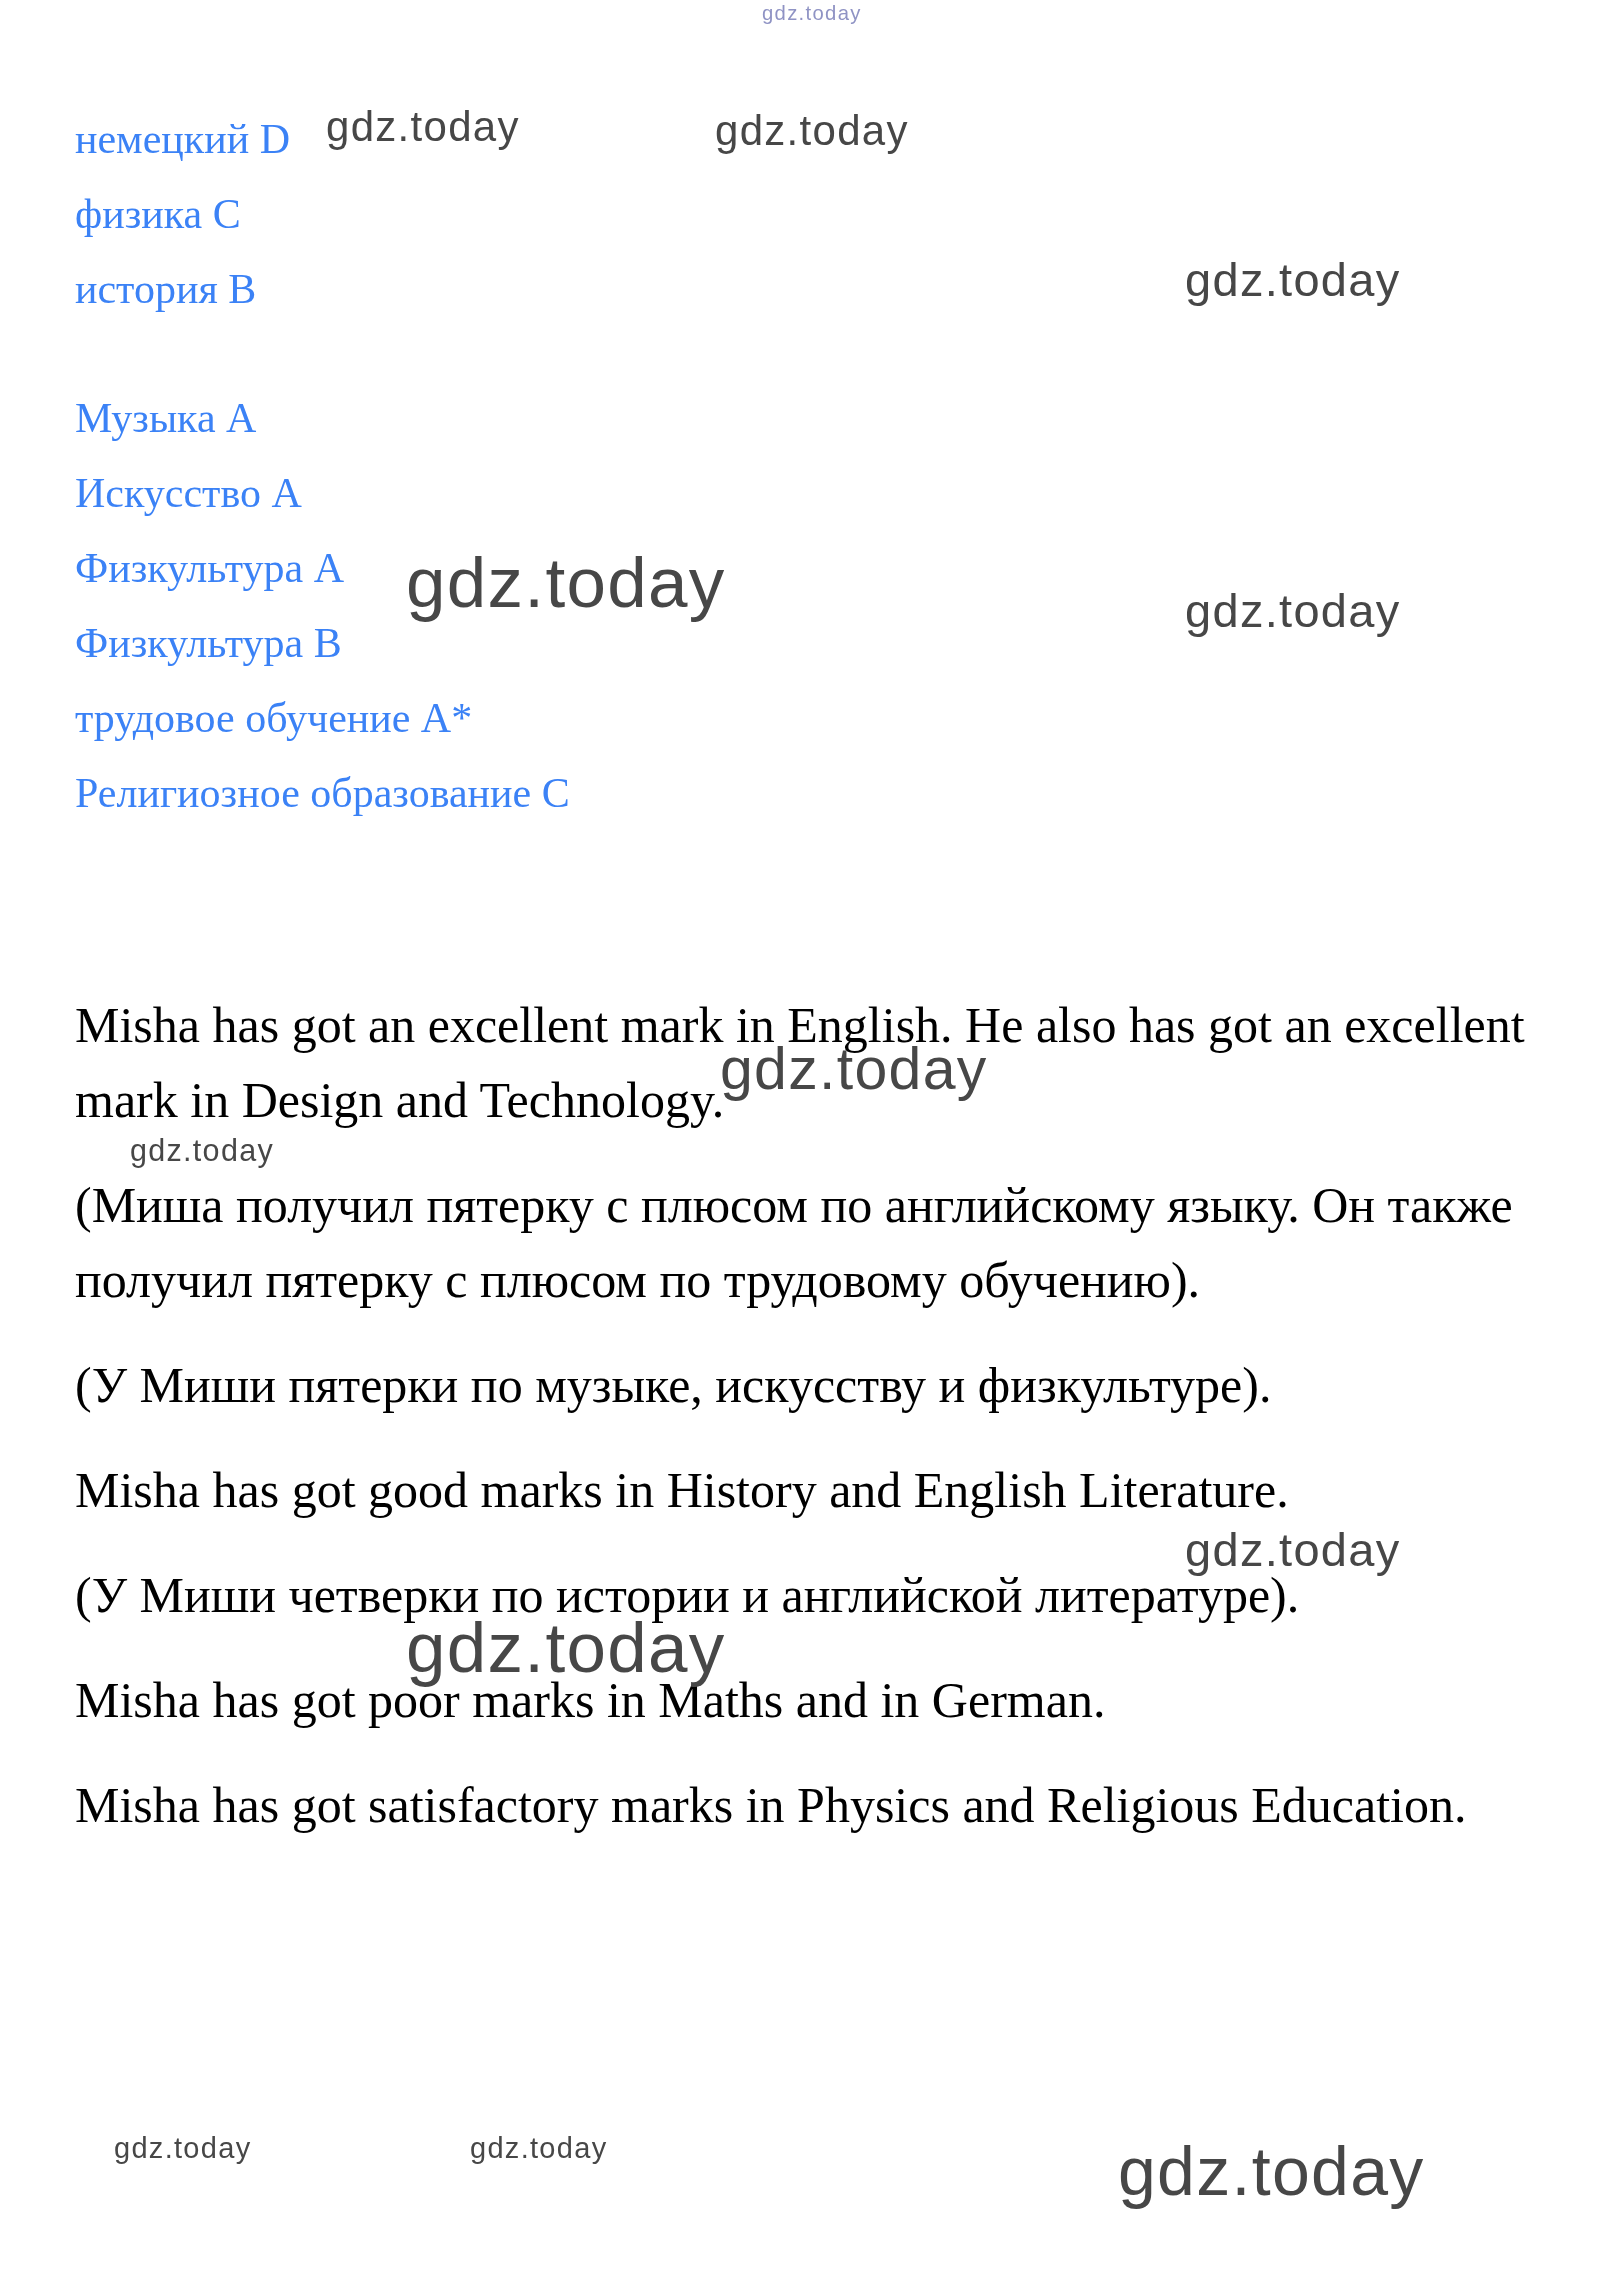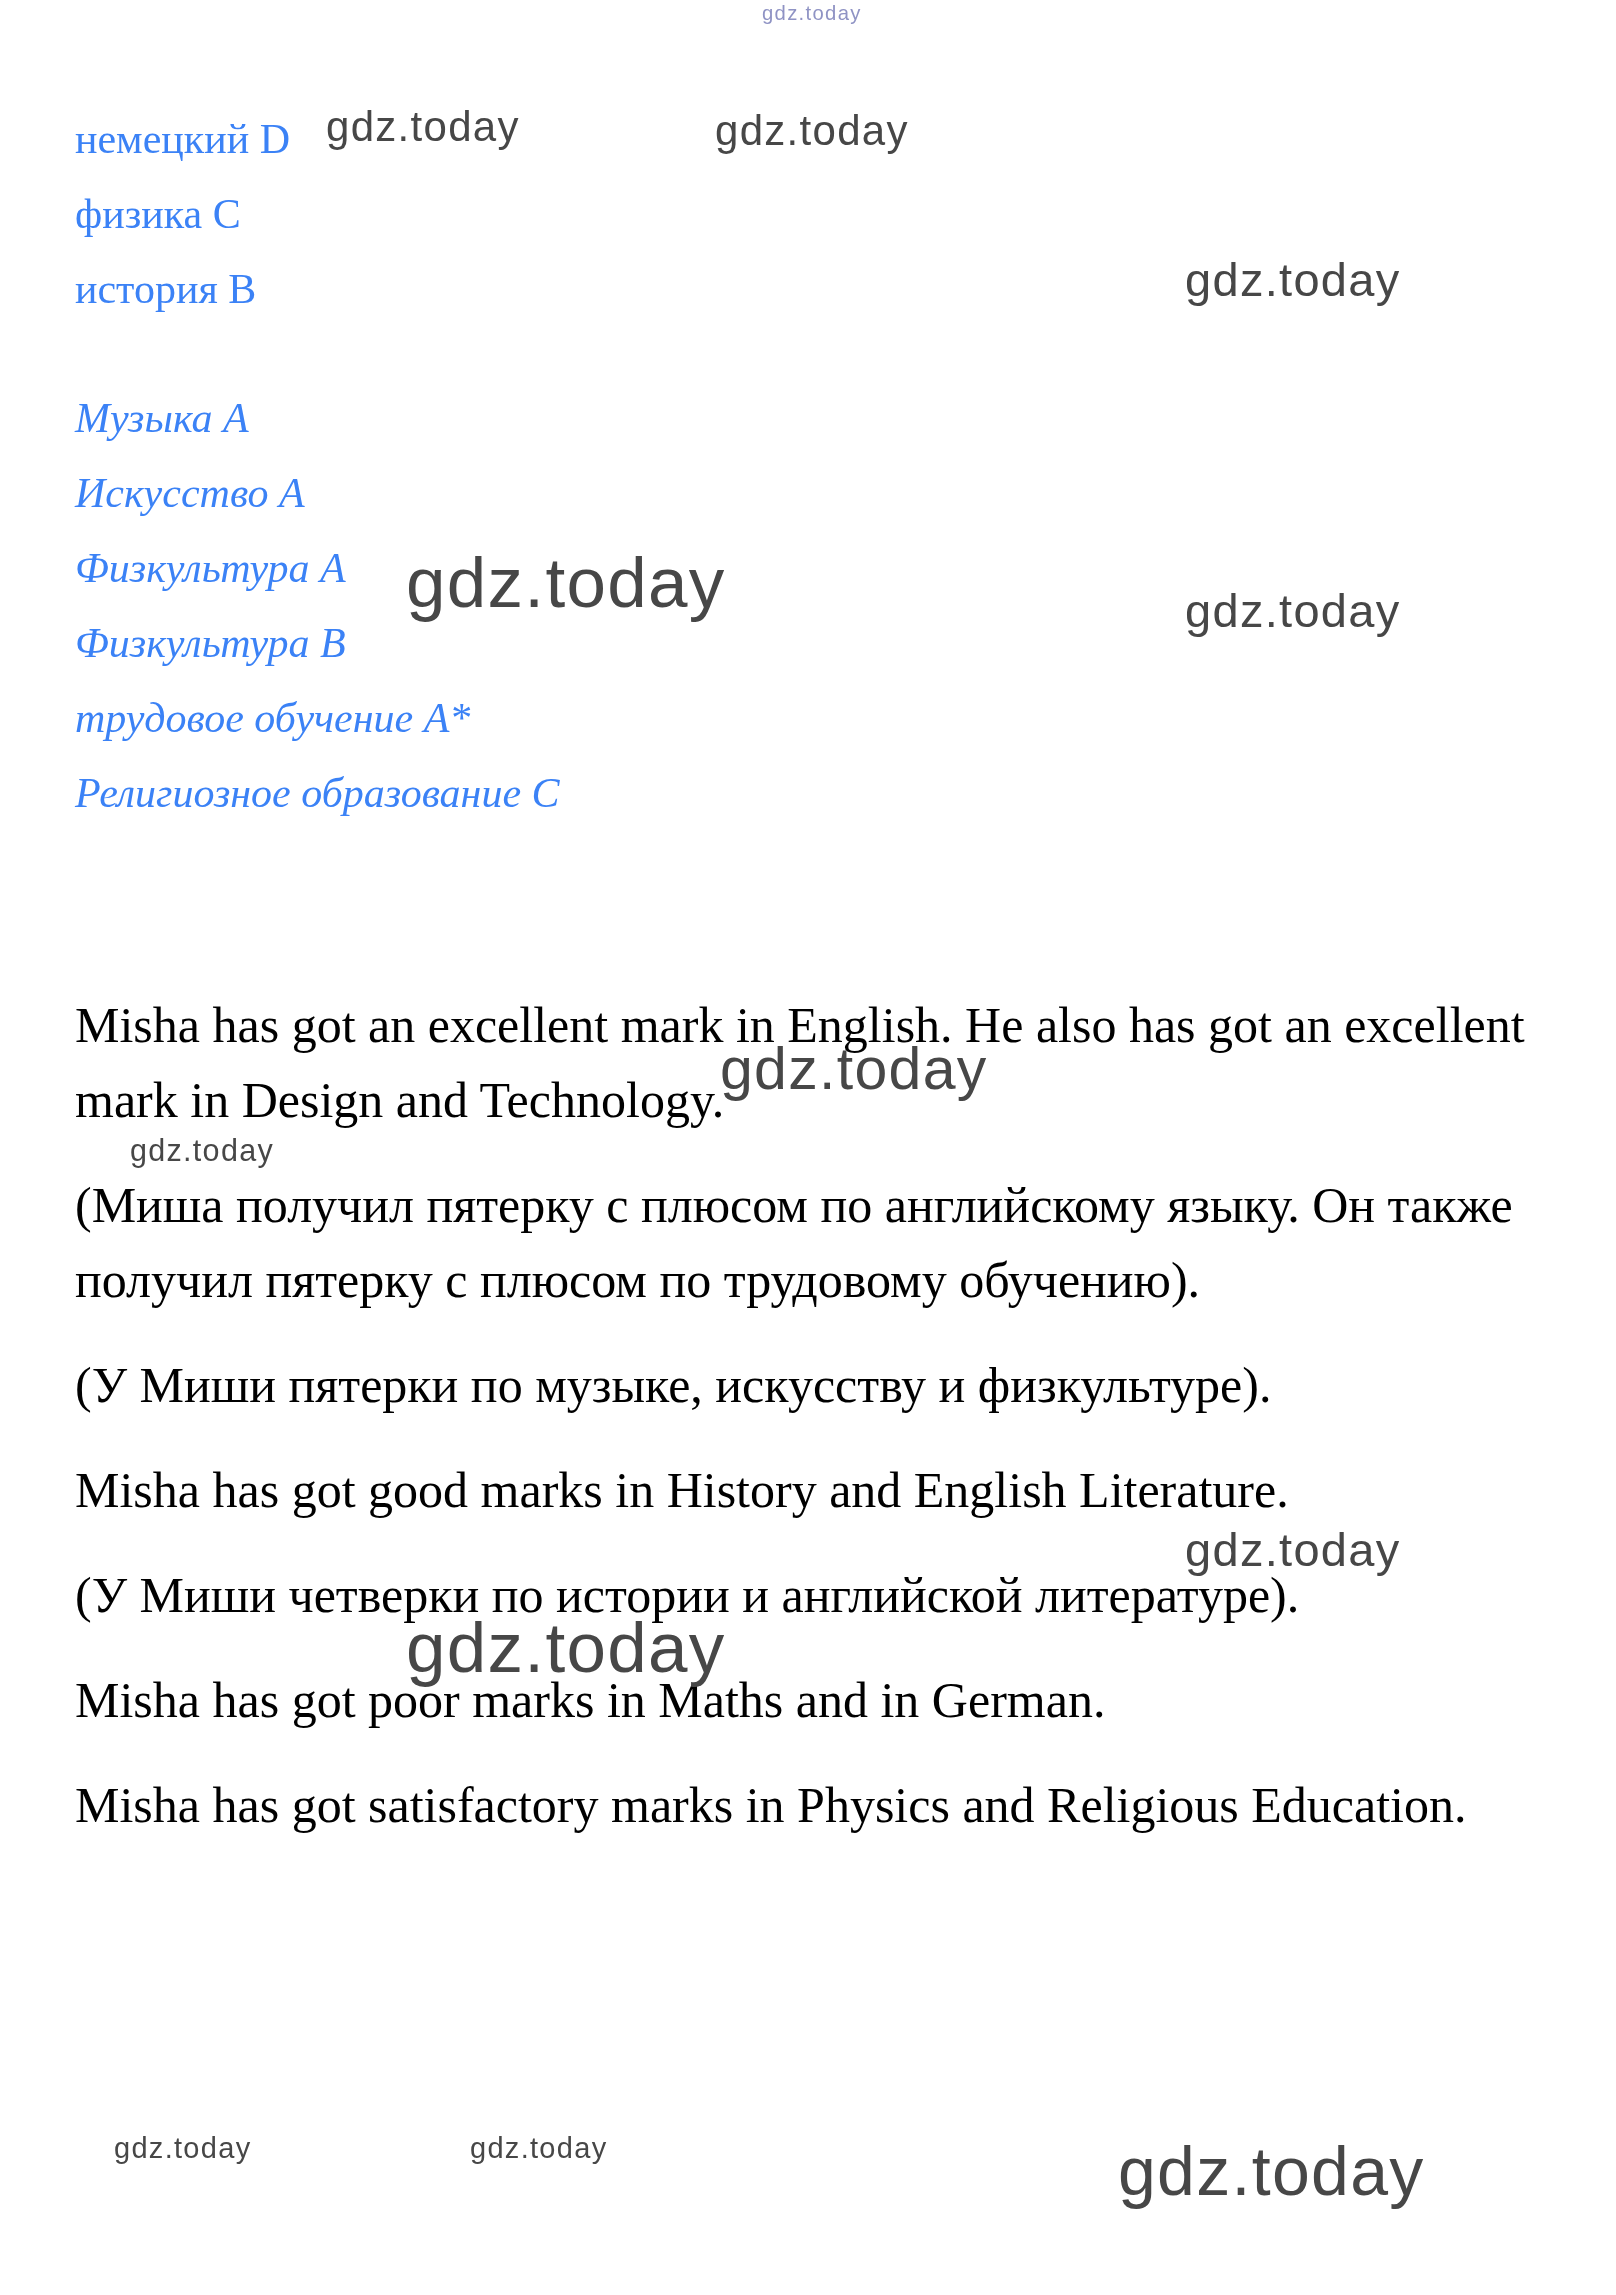--- a/index.html
+++ b/index.html
@@ -24,21 +24,20 @@
     padding-top: 102px;
   }
   .grade-line {
     font-size: 42px;
     line-height: 75px;
     white-space: pre;
     color: #3b82f6;
   }
   .group2 {
     margin-top: 54px;
-    font-style: italic;
   }
   .paras {
     margin-top: 157px;
   }
   .para {
     font-size: 50px;
     line-height: 75px;
     margin: 0 0 30px 0;
     white-space: pre;
     color: #000000;

